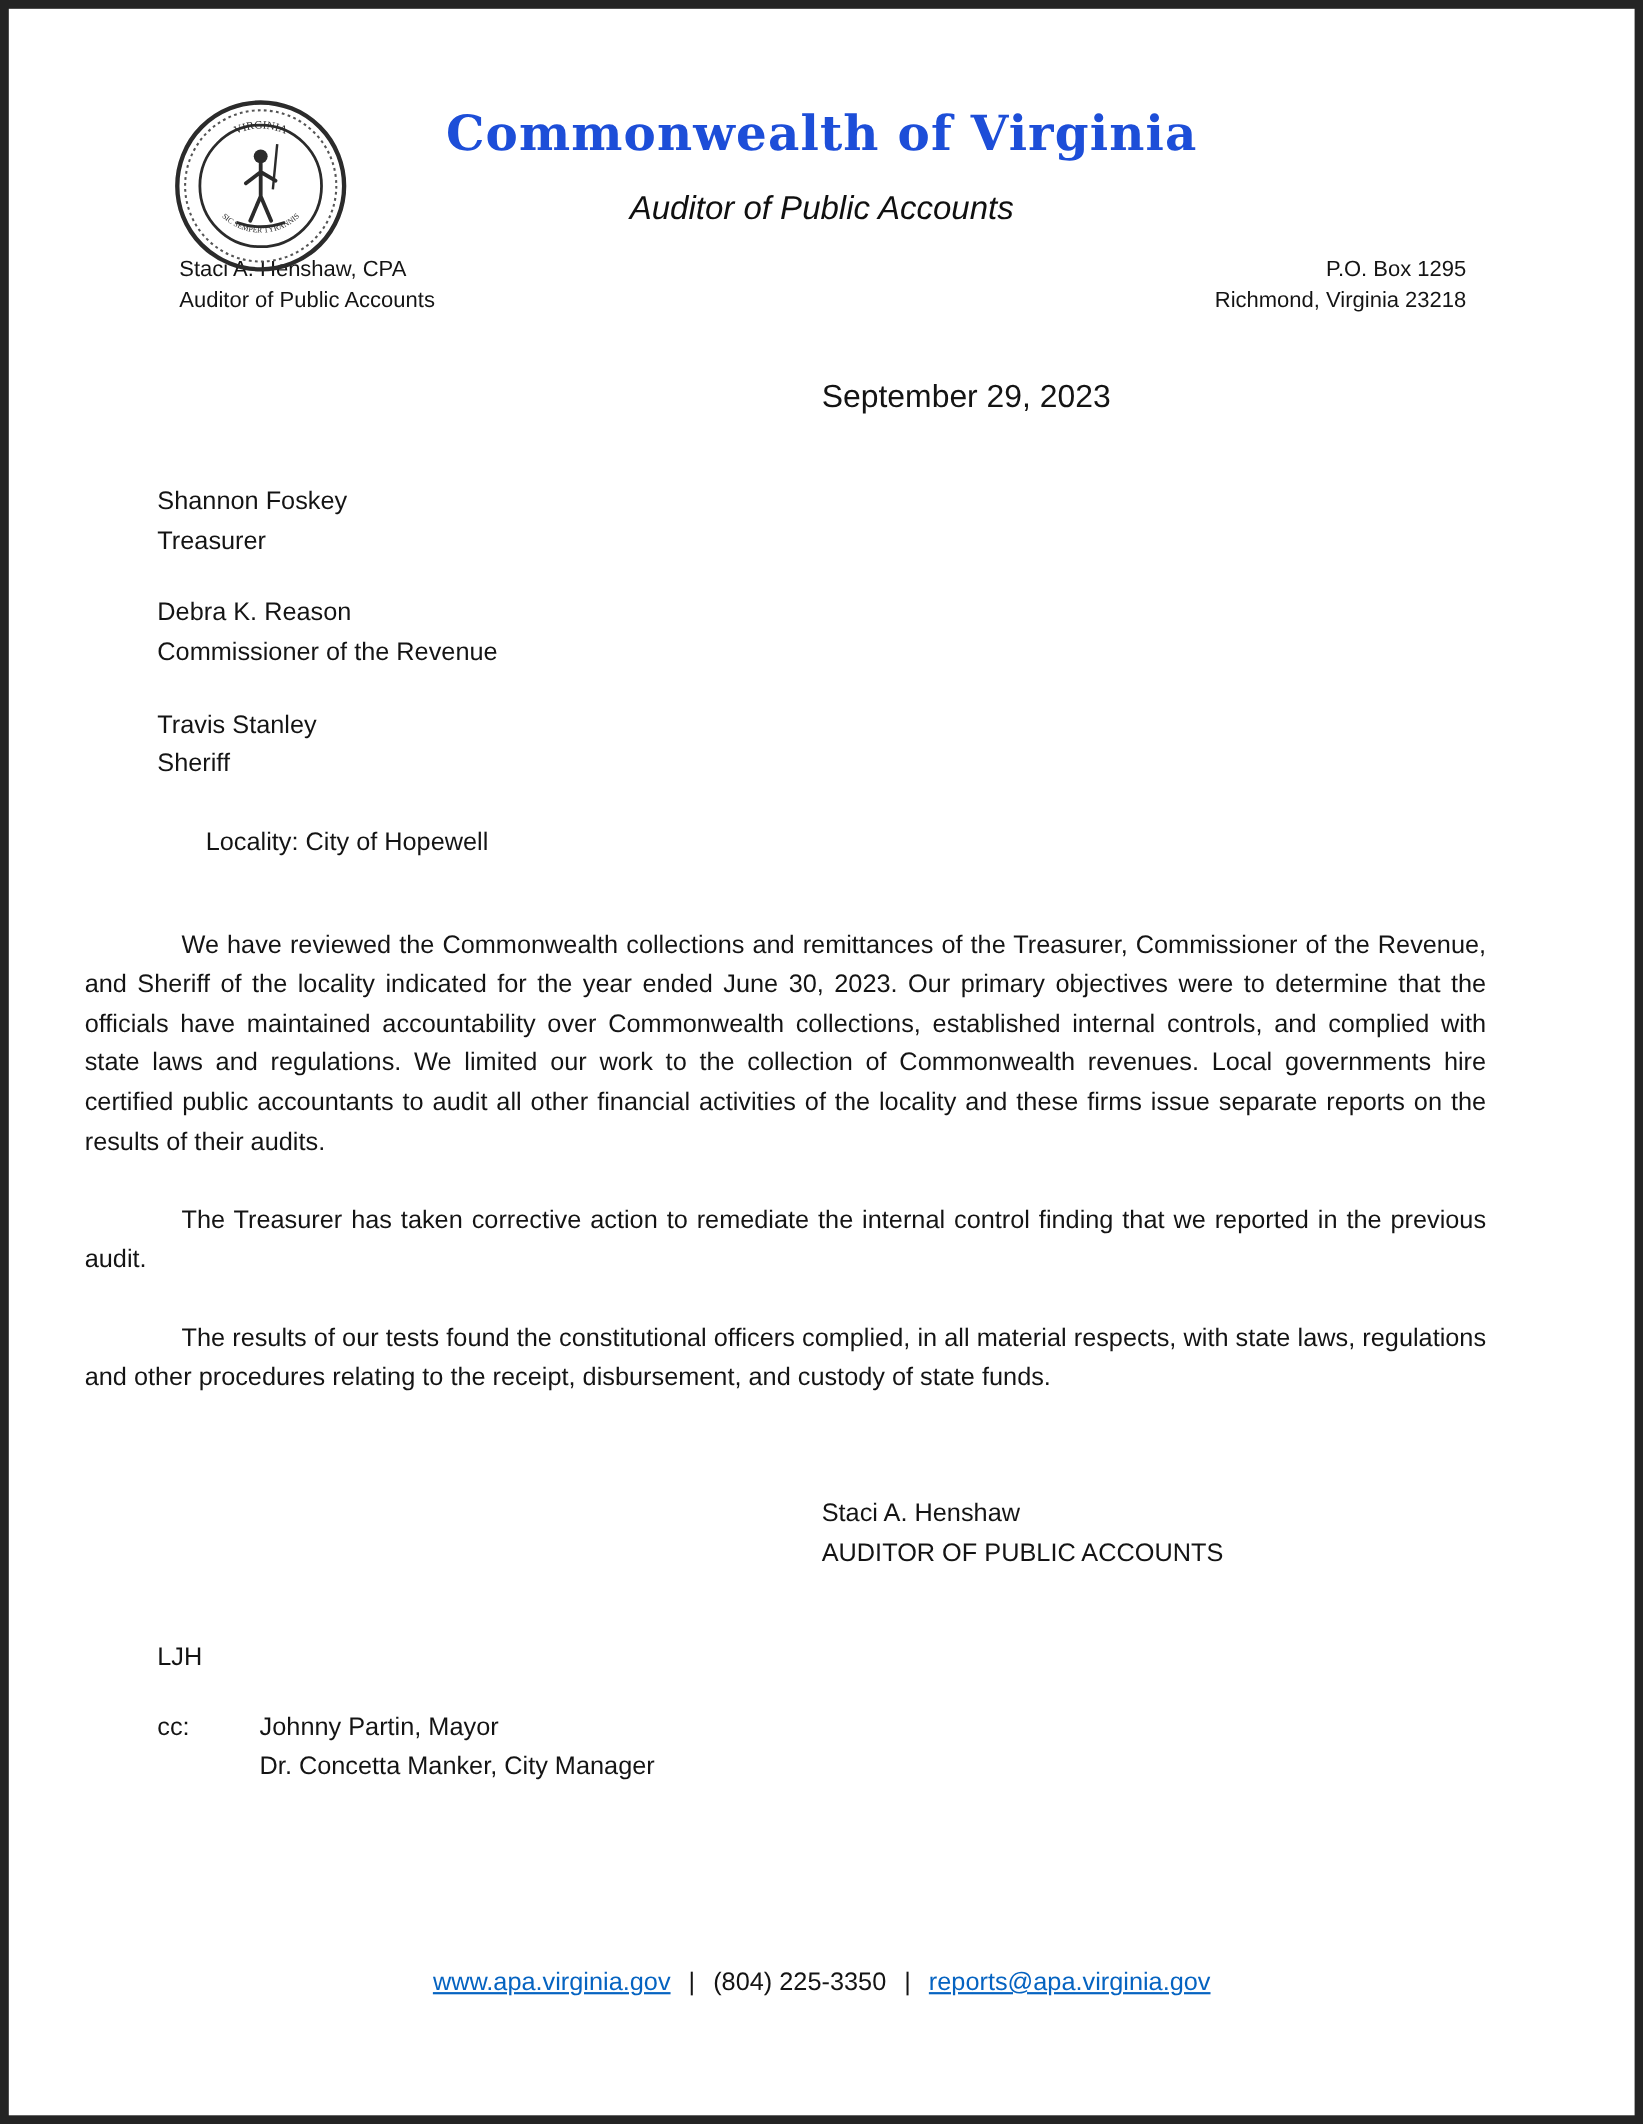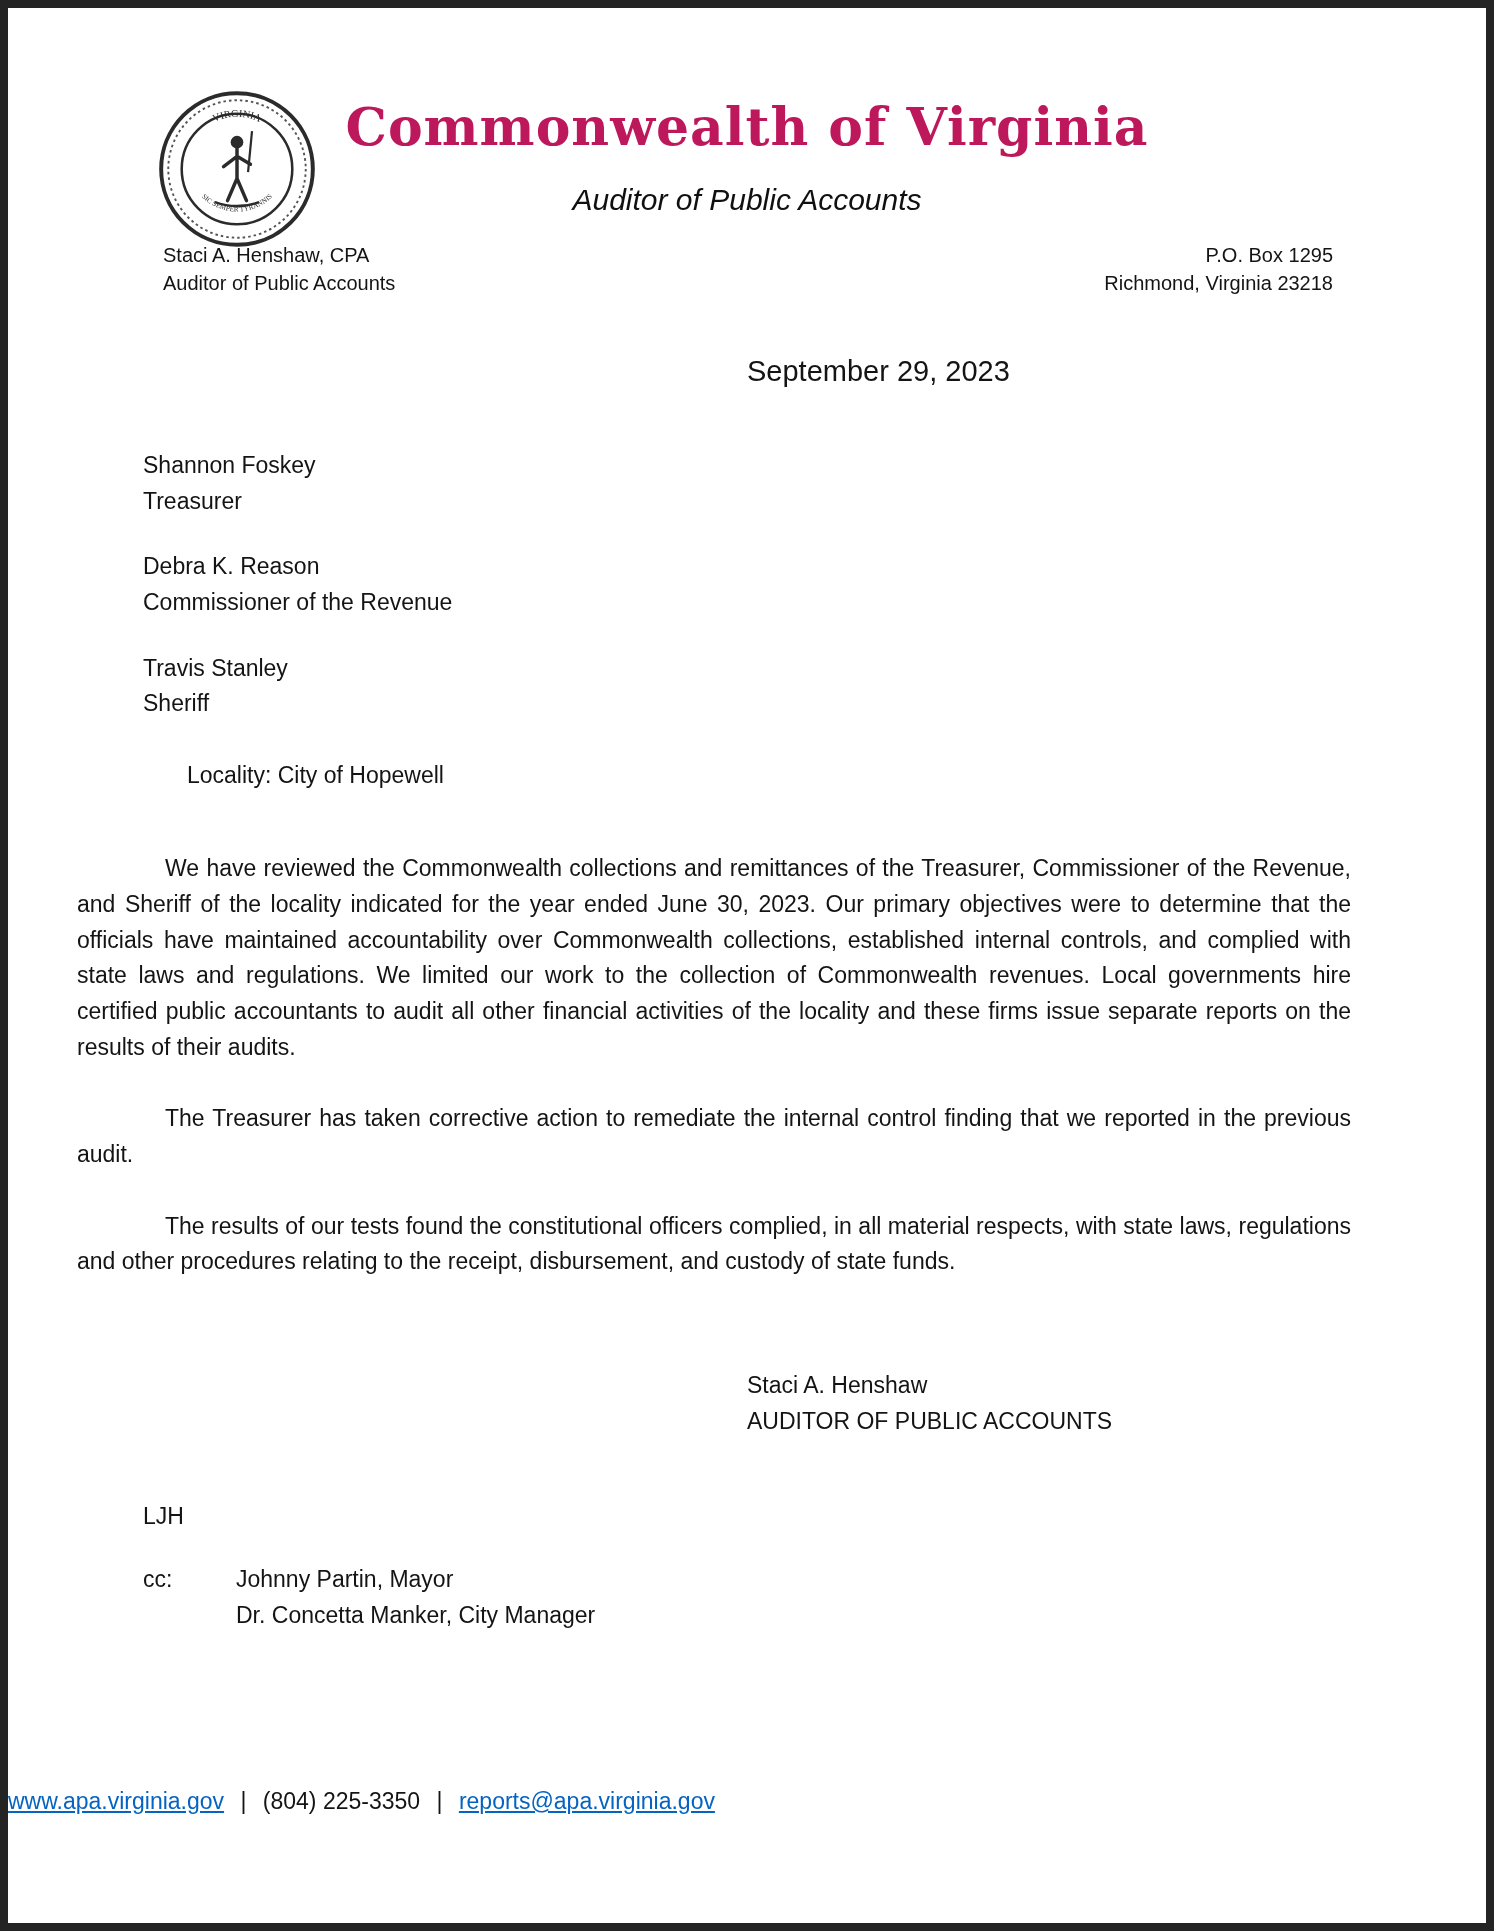--- a/index.html
+++ b/index.html
@@ -29,23 +29,23 @@
     top: 82px;
     width: 158px;
     height: 158px;
   }
   .seal svg { width: 100%; height: 100%; }
   .title-wrap { text-align: center; }
   .title {
     margin: 0;
     font-family: "DejaVu Serif", serif;
     font-weight: 700;
-    font-size: 52px;
+    font-size: 44px;
     letter-spacing: 1px;
-    color: #be185d;
+    color: #1d4ed8;
   }
   .subtitle {
     margin-top: 26px;
     font-style: italic;
     font-size: 30px;
     color: #101010;
   }
   .contacts {
     display: flex;
     justify-content: space-between;
@@ -94,20 +94,21 @@
     font-size: 23px;
     line-height: 1.55;
   }
   .cc-label { width: 93px; flex: 0 0 93px; }
   
   .footer {
     position: absolute;
     left: 0;
     right: 0;
     bottom: 108px;
+    text-align: center;
     font-size: 23px;
   }
   .footer a {
     color: #0563c1;
     text-decoration: underline;
     cursor: pointer;
   }
   .footer .sep {
     margin: 0 10px;
     color: #141414;

